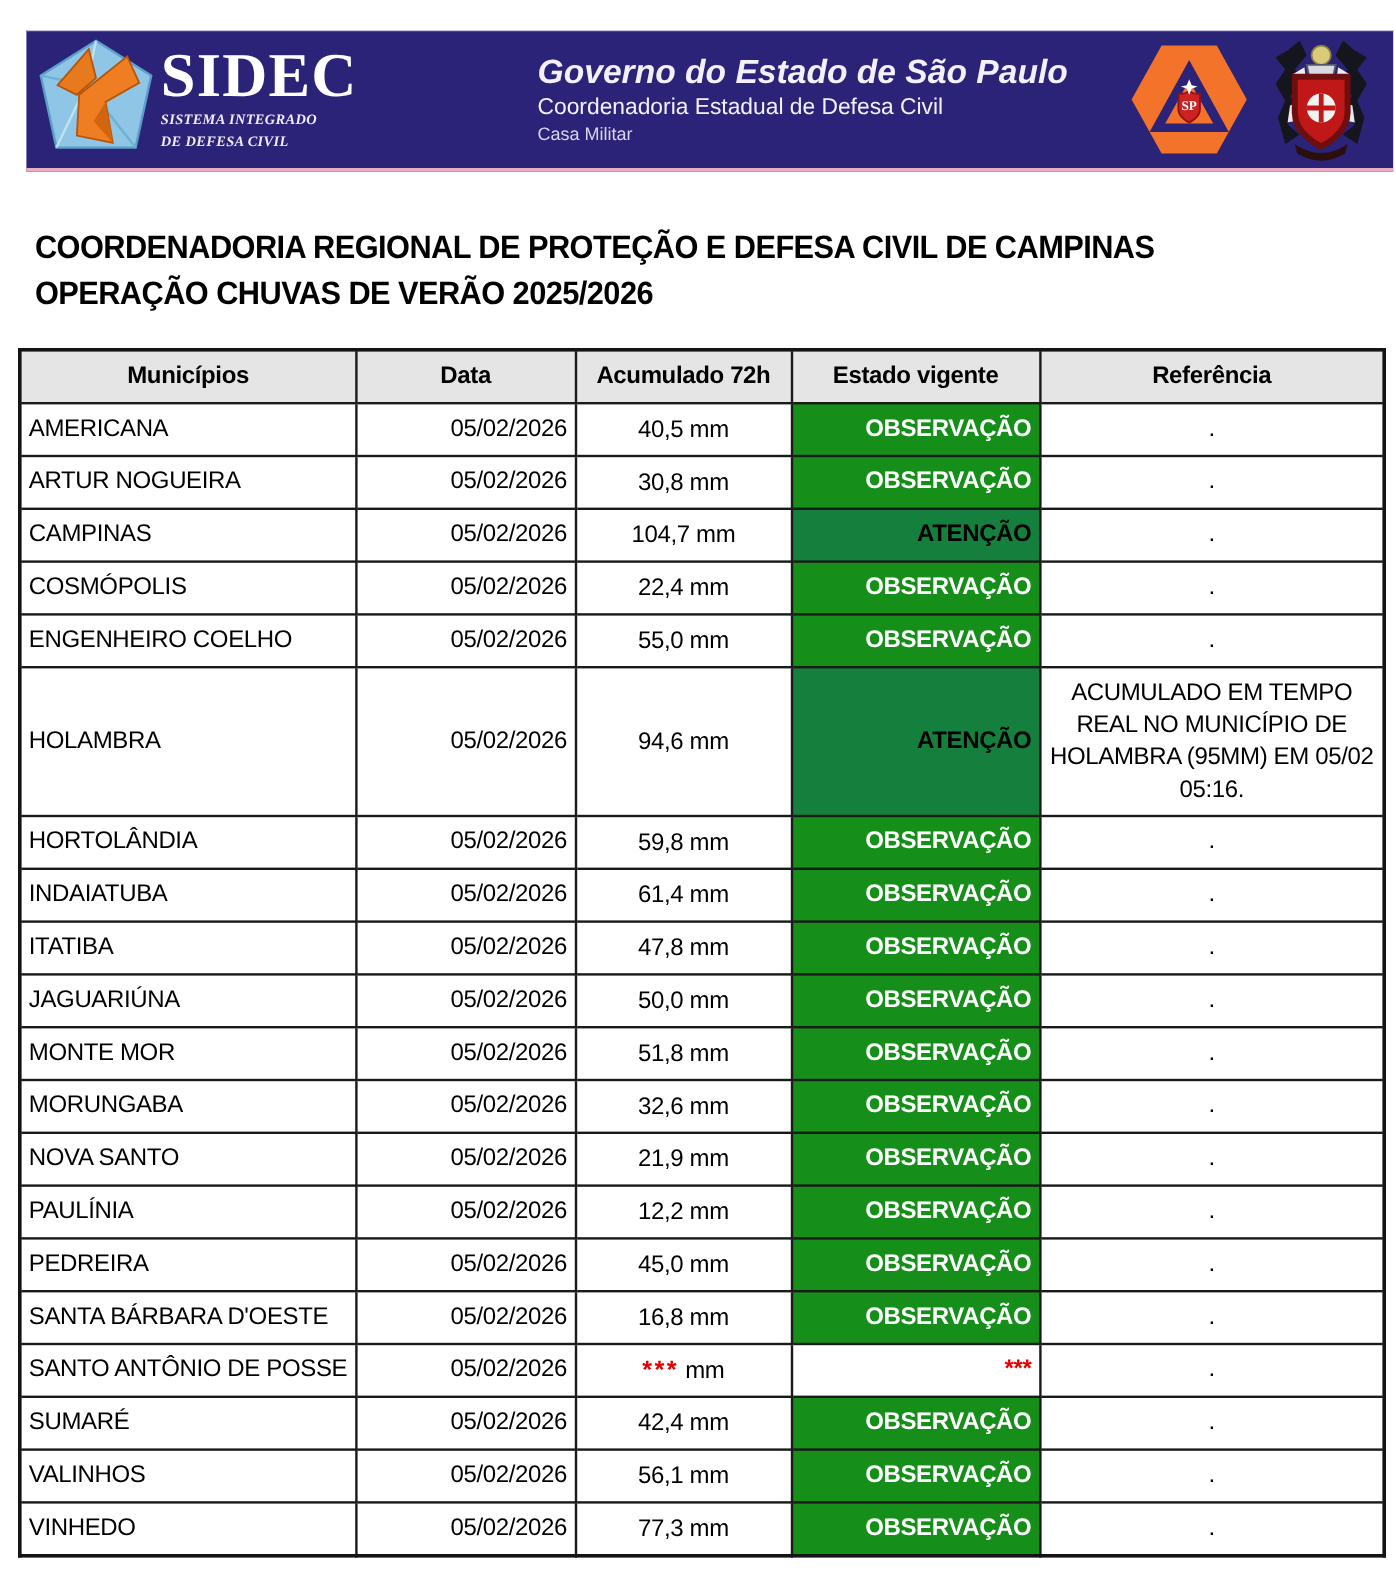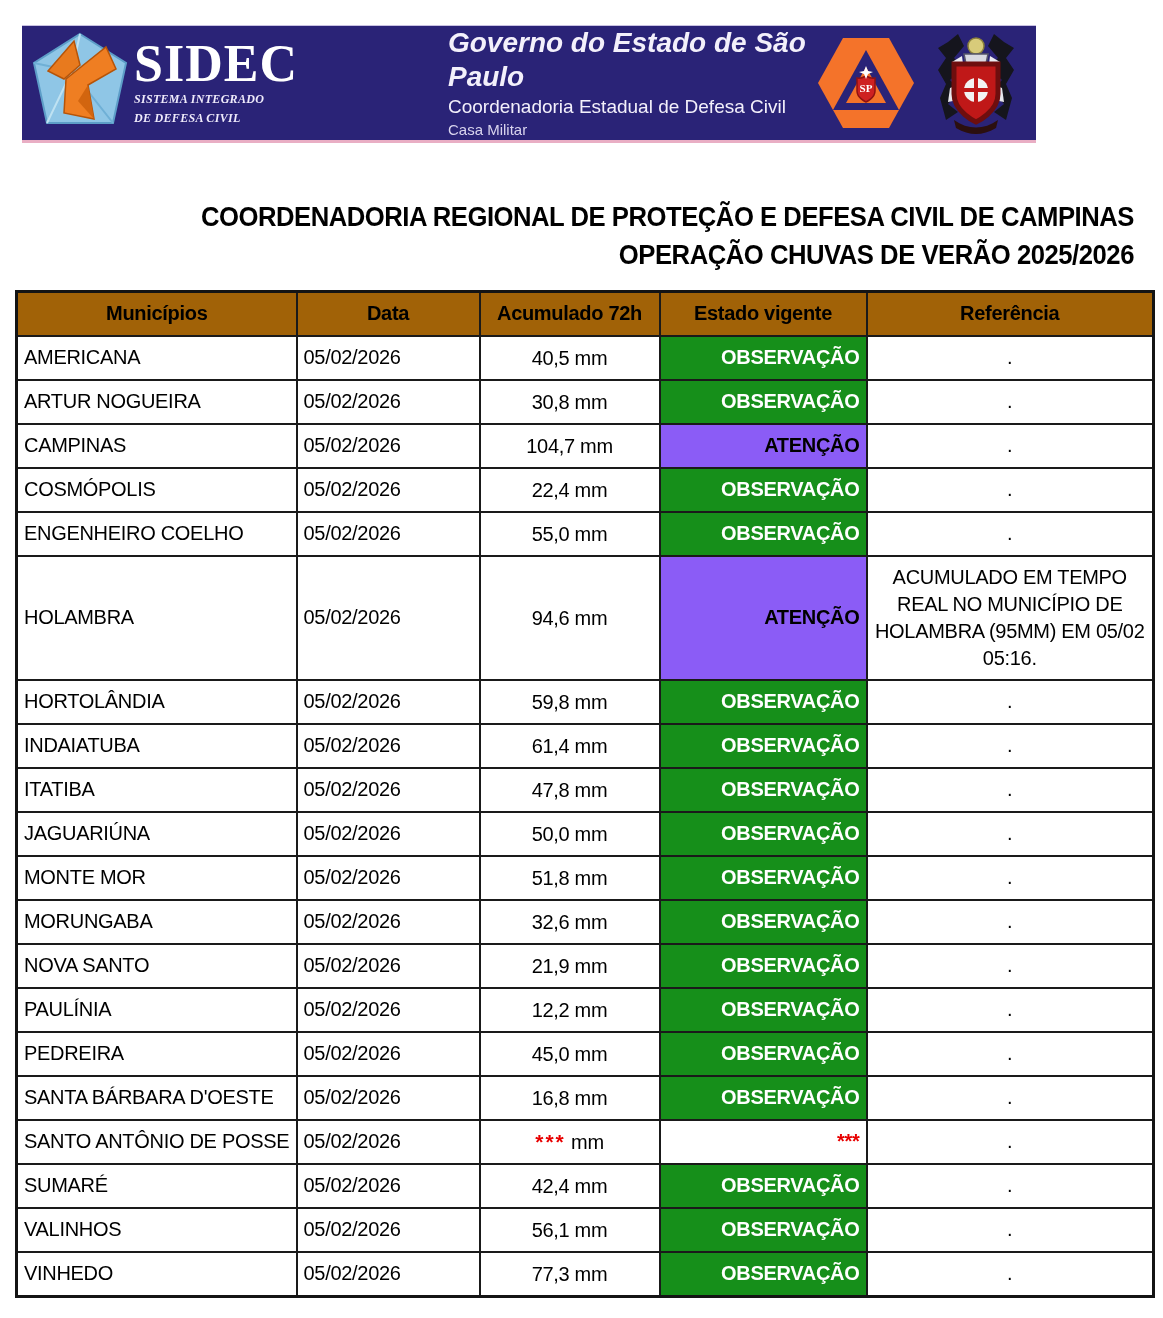--- a/index.html
+++ b/index.html
@@ -9,21 +9,21 @@
     height: 1318px;
     font-family: "Liberation Sans", sans-serif;
     color: #000;
     overflow: hidden;
   }
 
   
   .banner {
     position: absolute;
     left: 22px; top: 25px;
-    width: 1014px; height: 118px;
+    width: 1139px; height: 118px;
     background: #2A2377;
     border-top: 1px solid #C9C2E2;
     border-bottom: 3px solid #E9AEC4;
     display: flex;
     align-items: center;
   }
   .sidec-block { display: flex; align-items: center; margin-left: 8px; }
   .sidec-icon { width: 100px; height: 104px; flex: 0 0 auto; }
   .sidec-text { margin-left: 4px; color: #FFFFFF; font-family: "Liberation Serif", serif; }
   .sidec-acronym {
@@ -35,21 +35,21 @@
   }
   .gov-block { margin-left: 150px; color: #F3F0FB; }
   .gov-line1 { font-size: 28px; font-weight: bold; line-height: 34px; font-style: italic; }
   .gov-line2 { font-size: 19px; line-height: 26px; }
   .gov-line3 { font-size: 15px; line-height: 20px; color: #D9D4EE; }
   .banner-logos { margin-left: auto; margin-right: 14px; display: flex; align-items: center; gap: 14px; }
   .hex-icon { width: 100px; height: 94px; }
   .crest-icon { width: 92px; height: 110px; }
 
   
-  .title-block { position: absolute; left: 0; top: 198px; width: 1163px; text-align: right; }
+  .title-block { position: absolute; left: 0; top: 187px; width: 1163px; text-align: left; }
   .title-line {
     font-size: 27px; font-weight: bold; line-height: 38px;
     letter-spacing: -0.5px; transform: scaleX(0.95); transform-origin: 50% 50%;
     white-space: nowrap;
   }
 
   
   table.bulletin {
     position: absolute; left: 15px; top: 290px;
     width: 1137px;
@@ -62,29 +62,29 @@
     font-size: 20px;
     letter-spacing: -0.3px;
     line-height: 27px;
     padding: 7px 6px;
     vertical-align: middle;
   }
   .bulletin th {
     font-weight: bold;
     text-align: center;
     height: 44px;
-    background: #a16207;
+    background: #e5e5e5;
   }
   .c-muni { text-align: left; padding-left: 8px; padding-right: 6px; }
-  .c-data { text-align: left; }
+  .c-data { text-align: right; }
   .c-acum { text-align: center; }
   .c-estado { text-align: right; font-weight: bold; font-size: 19px; }
   .c-ref { text-align: center; line-height: 29px; font-size: 19px; }
   .estado-green  { background: #168F1A; color: #FFFFFF; }
-  .estado-yellow { background: #8b5cf6; color: #000000; }
+  .estado-yellow { background: #15803d; color: #000000; }
   .estado-missing { background: #FFFFFF; color: #E80000; letter-spacing: 2px; font-size: 21px; }
   .red-mark { color: #E80000; font-weight: bold; letter-spacing: 2px; font-size: 21px; }
 </style>
 </head>
 <body>
 
 <div class="banner">
   <div class="sidec-block">
     <svg class="sidec-icon" viewBox="0 0 100 104">
       <polygon points="50,3 96,32 83,92 17,92 4,32" fill="#8FC6E6" stroke="#5D9EC8" stroke-width="2"></polygon>

